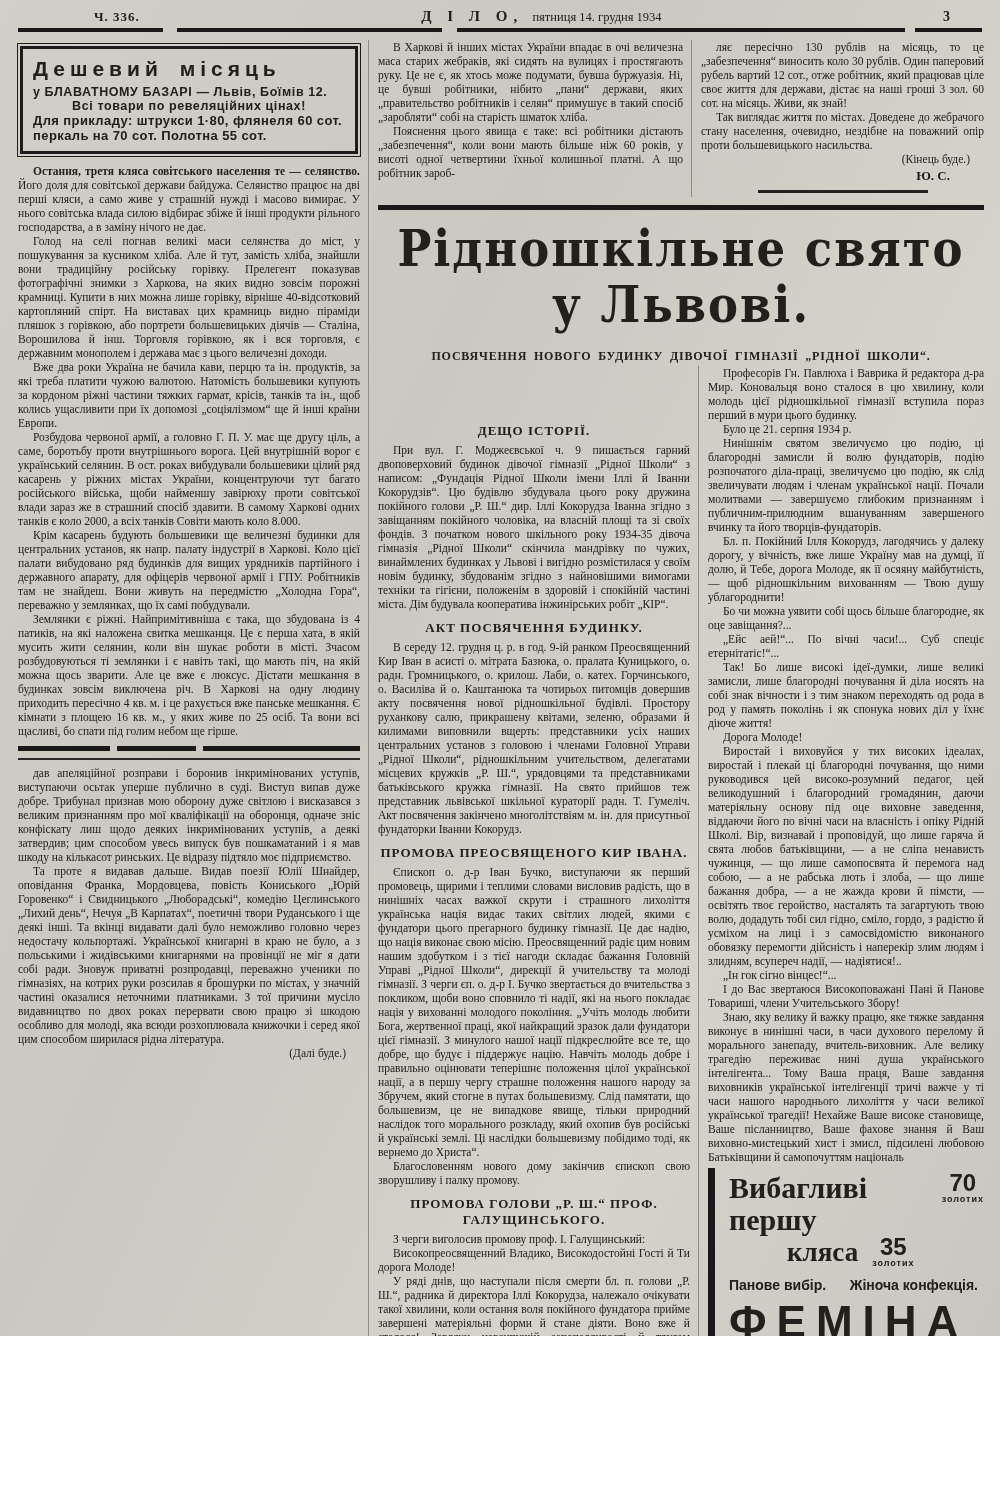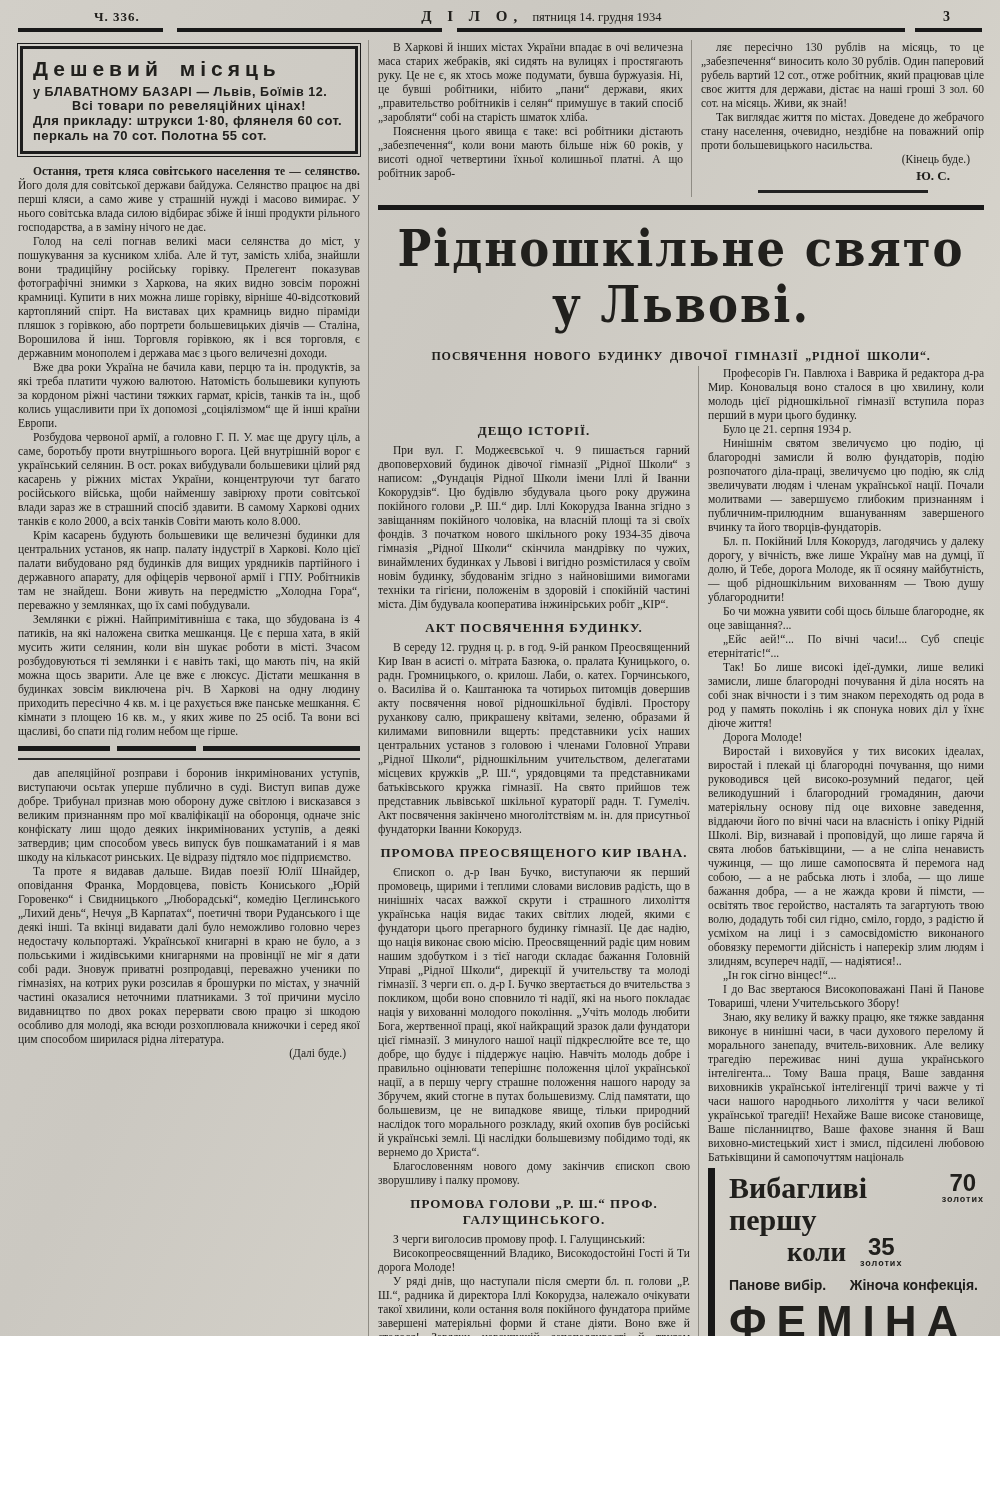--- a/index.html
+++ b/index.html
@@ -175,21 +175,21 @@
 
             <div class="femina">
               <div class="fem-row">
                 <span class="fem-item">Вибагливі першу</span>
                 <span class="fem-price">
                   <div class="n">70</div>
                   <div class="u">золотих</div>
                 </span>
               </div>
               <div class="fem-row">
-                <span class="fem-item sm">коли</span>
+                <span class="fem-item sm">кляса</span>
                 <span class="fem-price">
                   <div class="n">35</div>
                   <div class="u">золотих</div>
                 </span>
               </div>
               <div class="fem-line3">
                 <span>Панове вибір.</span>
                 <span>Жіноча конфекція.</span>
               </div>
               <div class="fem-brand">ФЕМІНА</div>

